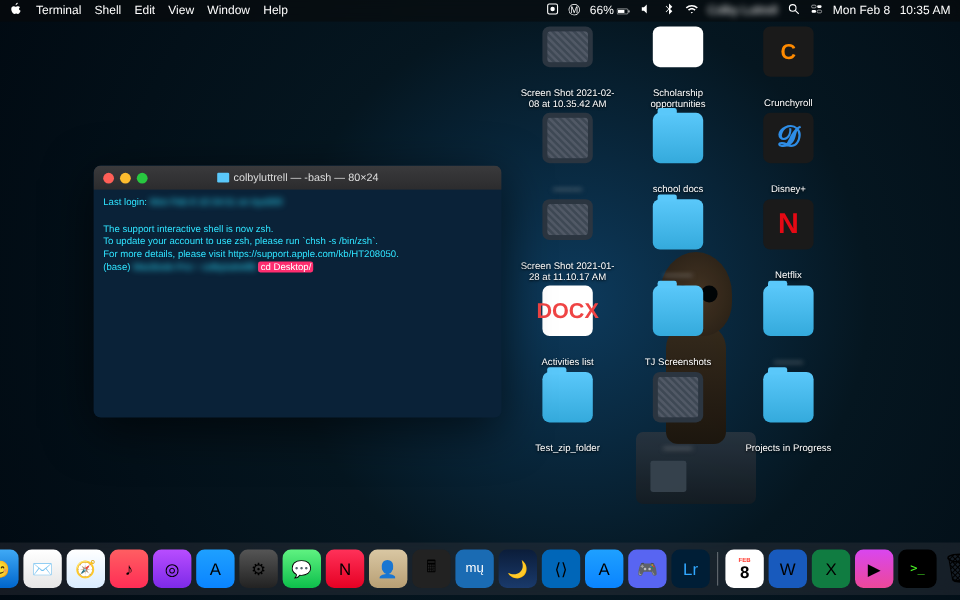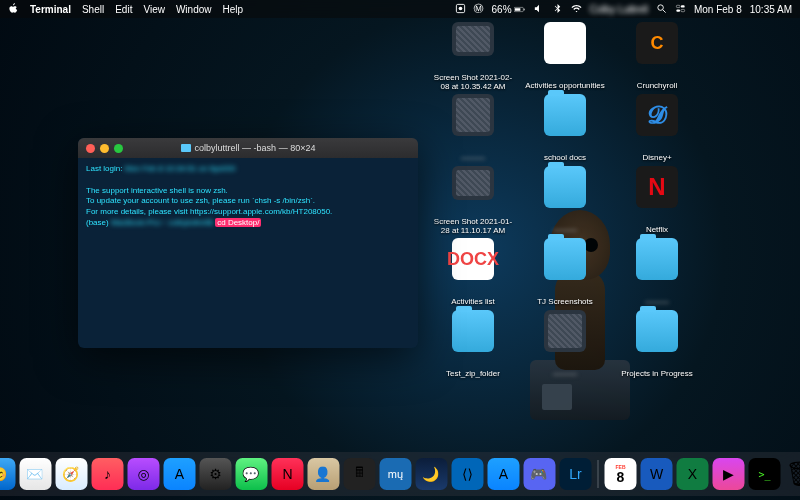--- a/index.html
+++ b/index.html
@@ -1,20 +1,20 @@
 <!DOCTYPE html>
 <html><head>
 <meta charset="utf-8">
 <style>
 * { margin:0; padding:0; box-sizing:border-box; font-family:-apple-system,"Helvetica Neue",Arial,sans-serif; }
 html,body { width:800px; height:500px; overflow:hidden; }
 .desktop { position:relative; width:800px; height:500px; background:radial-gradient(circle at 60% 50%, #0d3a5c 0%, #051620 45%, #010a12 100%); }
 .menubar { position:absolute; top:0; left:0; right:0; height:18px; background:rgba(10,10,10,0.55); display:flex; align-items:center; color:#fff; font-size:10px; padding:0 8px; z-index:50; backdrop-filter:blur(4px); }
 .menubar .left { display:flex; gap:11px; align-items:center; }
-.menubar .left span[data-name="app-name"] { font-weight:700; }
+.menubar .left span[data-name="app-name"] { font-weight:400; }
 .menubar .right { margin-left:auto; display:flex; gap:8px; align-items:center; }
 .menubar svg { width:11px; height:11px; fill:#fff; }
 .icon-grp { display:flex; align-items:center; gap:2px; }
 
 .desktop-icons { position:absolute; top:22px; right:6px; display:grid; grid-template-columns:repeat(4,90px); grid-auto-rows:70px; gap:2px 2px; z-index:5; }
 .di { display:flex; flex-direction:column; align-items:center; justify-content:flex-start; cursor:pointer; }
 .di .thumb { width:42px; height:42px; border-radius:6px; display:flex; align-items:center; justify-content:center; font-size:18px; font-weight:700; color:#ef4444; }
 .di .label { color:#fff; font-size:8px; text-align:center; margin-top:18px; text-shadow:0 1px 2px #000; line-height:1.1; max-width:86px; }
 .folder { background:linear-gradient(#5ac8fa,#34aadc); position:relative; }
 .folder::before { content:""; position:absolute; top:-4px; left:4px; width:16px; height:6px; background:#5ac8fa; border-radius:2px 2px 0 0; }
@@ -115,21 +115,21 @@
       </div>
   </div>
 
   <div class="desktop-icons" id="dgrid" data-name="desktop-icons-grid">
       <div class="di" data-name="desktop-item">
         <div class="thumb img-thumb" data-name="image-thumb"></div>
         <div class="label" data-name="desktop-item-label">Screen Shot 2021-02-08 at 10.35.42 AM</div>
       </div>
       <div class="di" data-name="desktop-item">
         <div class="thumb doc-thumb" data-name="document-icon"></div>
-        <div class="label" data-name="desktop-item-label">Activities opportunities</div>
+        <div class="label" data-name="desktop-item-label">Scholarship opportunities</div>
       </div>
       <div class="di" data-name="desktop-item">
         <div class="thumb app-thumb orange" data-name="app-icon">C</div>
         <div class="label" data-name="desktop-item-label">Crunchyroll</div>
       </div>
       <div></div>
       <div class="di" data-name="desktop-item">
         <div class="thumb img-thumb" data-name="image-thumb"></div>
         <div class="label" data-name="desktop-item-label" style="filter: blur(2px);">———</div>
       </div>

